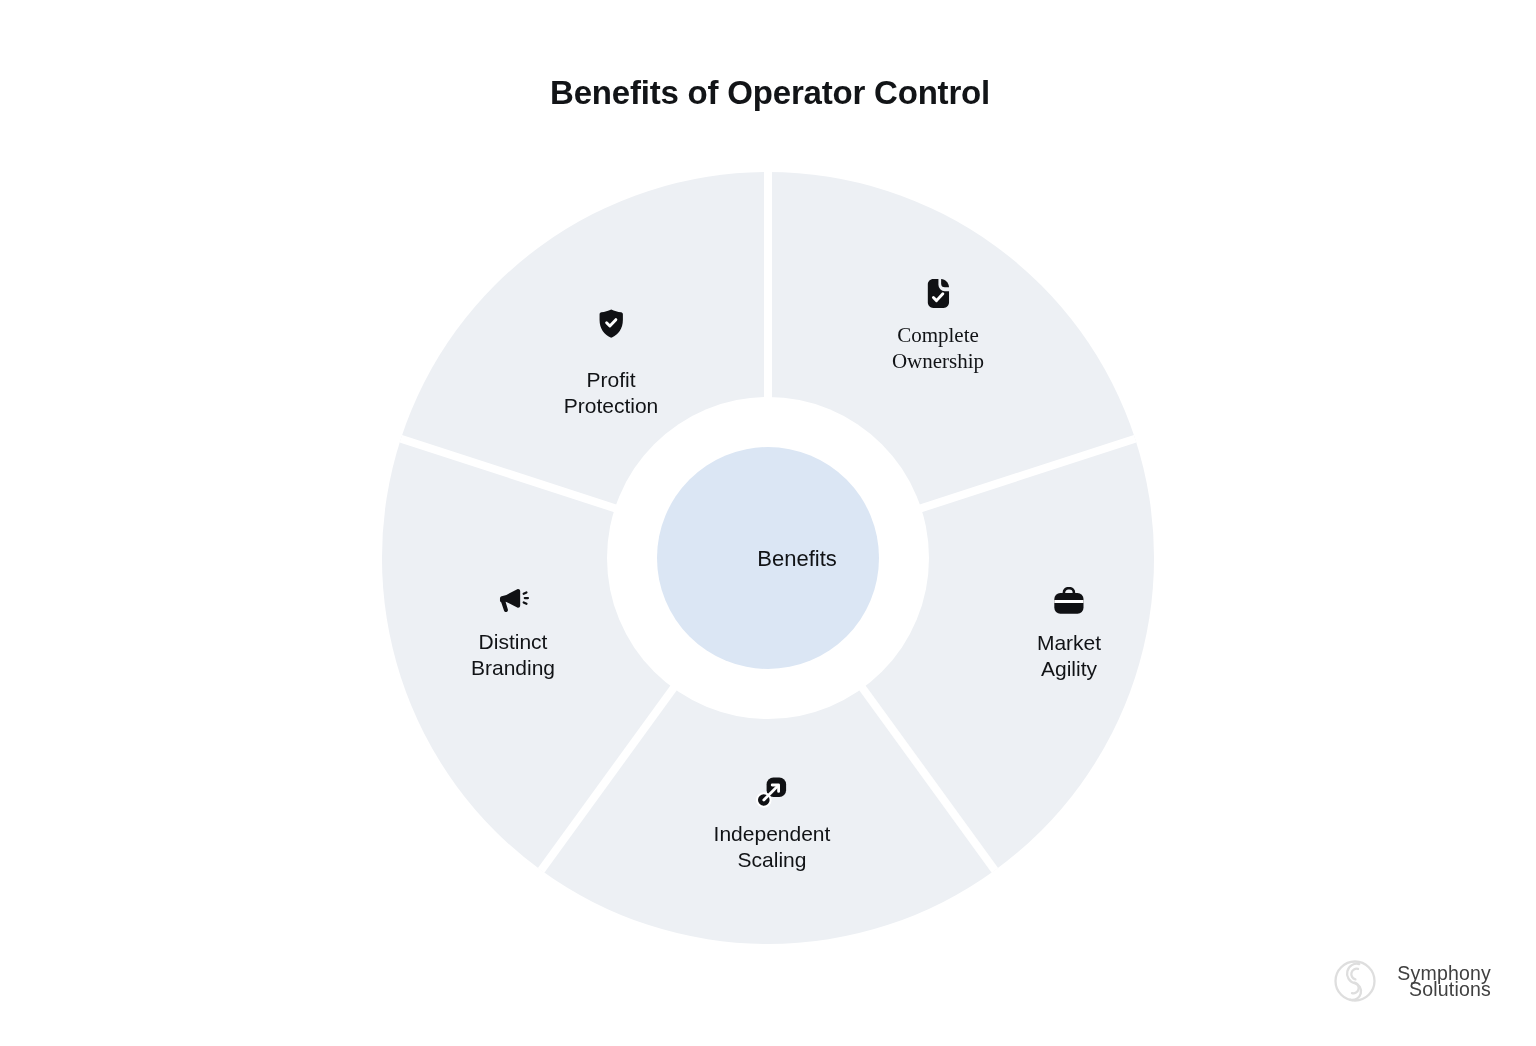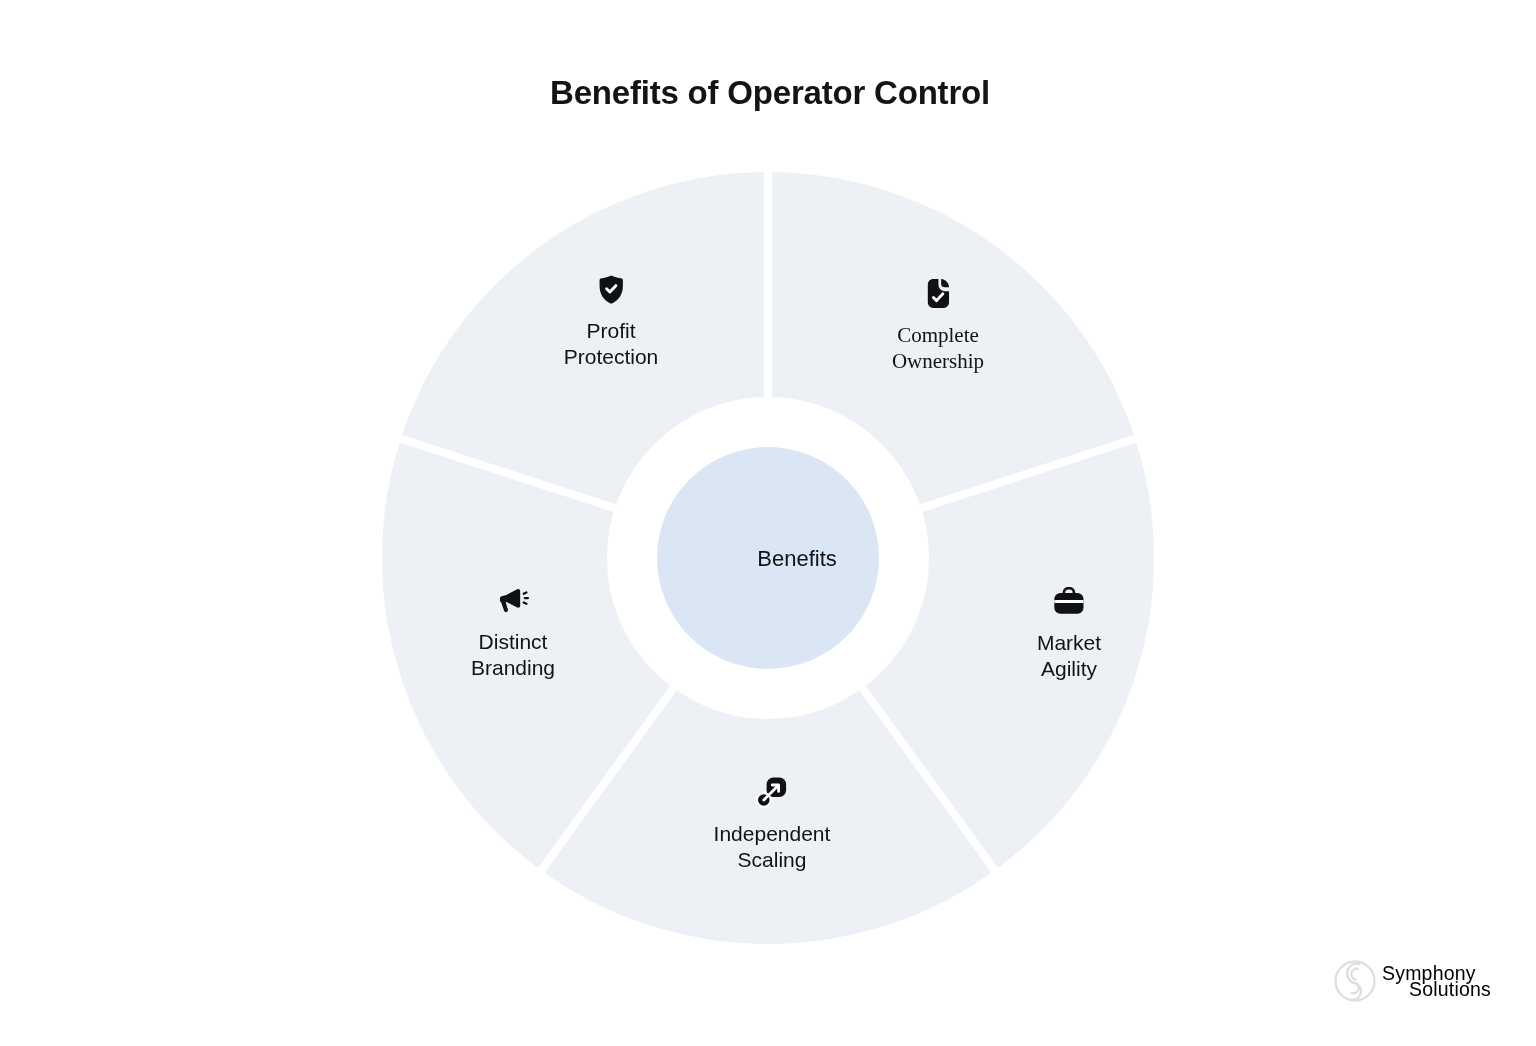--- a/index.html
+++ b/index.html
@@ -83,23 +83,24 @@
     left: 0;
     top: 2px;
   }
   .logo-ring, .logo-swirl { fill: none; stroke: #dedede; stroke-width: 2.3; stroke-linecap: round; }
   .logo-text {
     position: absolute;
     left: 50px;
     top: 10px;
     font-size: 19.5px;
     line-height: 15.5px;
-    color: #000000;
+    color: #404040;
     font-weight: 400;
     letter-spacing: 0.2px;
+    text-align: right;
   }
   .logo-text .line2 { padding-left: 27px; }
 </style>
 </head>
 <body>
 
 <div class="stage">
 
   <div class="diagram-title">Benefits of Operator Control</div>
 
@@ -115,21 +116,21 @@
       <line class="segment-divider" x1="390" y1="390" x2="22.87" y2="270.7"></line>
       <line class="segment-divider" x1="390" y1="390" x2="163.1" y2="702.28"></line>
       <line class="segment-divider" x1="390" y1="390" x2="616.9" y2="702.28"></line>
     </g>
     <circle class="inner-ring" cx="390" cy="390" r="161"></circle>
     <circle class="center-circle" cx="390" cy="390" r="111"></circle>
   </svg>
 
   <div class="wheel-center-label">Benefits</div>
 
-  <div class="segment-item" style="left:611px; top:272px;">
+  <div class="segment-item" style="left:611px; top:306px;gap:15px;">
     <div class="icon-box">
       <svg width="27" height="31" viewBox="0 0 28 32">
         <path class="icon-fill" d="M14 1.4 C17.2 2.9 20.8 3.9 24.2 4.4 C25.3 4.6 26.1 5.5 26.1 6.6 V12.2 C26.1 21.6 21.2 27.6 14.7 30.6 C14.3 30.8 13.7 30.8 13.3 30.6 C6.8 27.6 1.9 21.6 1.9 12.2 V6.6 C1.9 5.5 2.7 4.6 3.8 4.4 C7.2 3.9 10.8 2.9 14 1.4 Z"></path>
         <path class="icon-check" d="M9.2 15.2 L12.6 18.6 L18.8 12"></path>
       </svg>
     </div>
     <div class="segment-label">Profit Protection</div>
   </div>
 
   <div class="segment-item" style="left:938px; top:276px;font-family:Liberation Serif, serif;">

